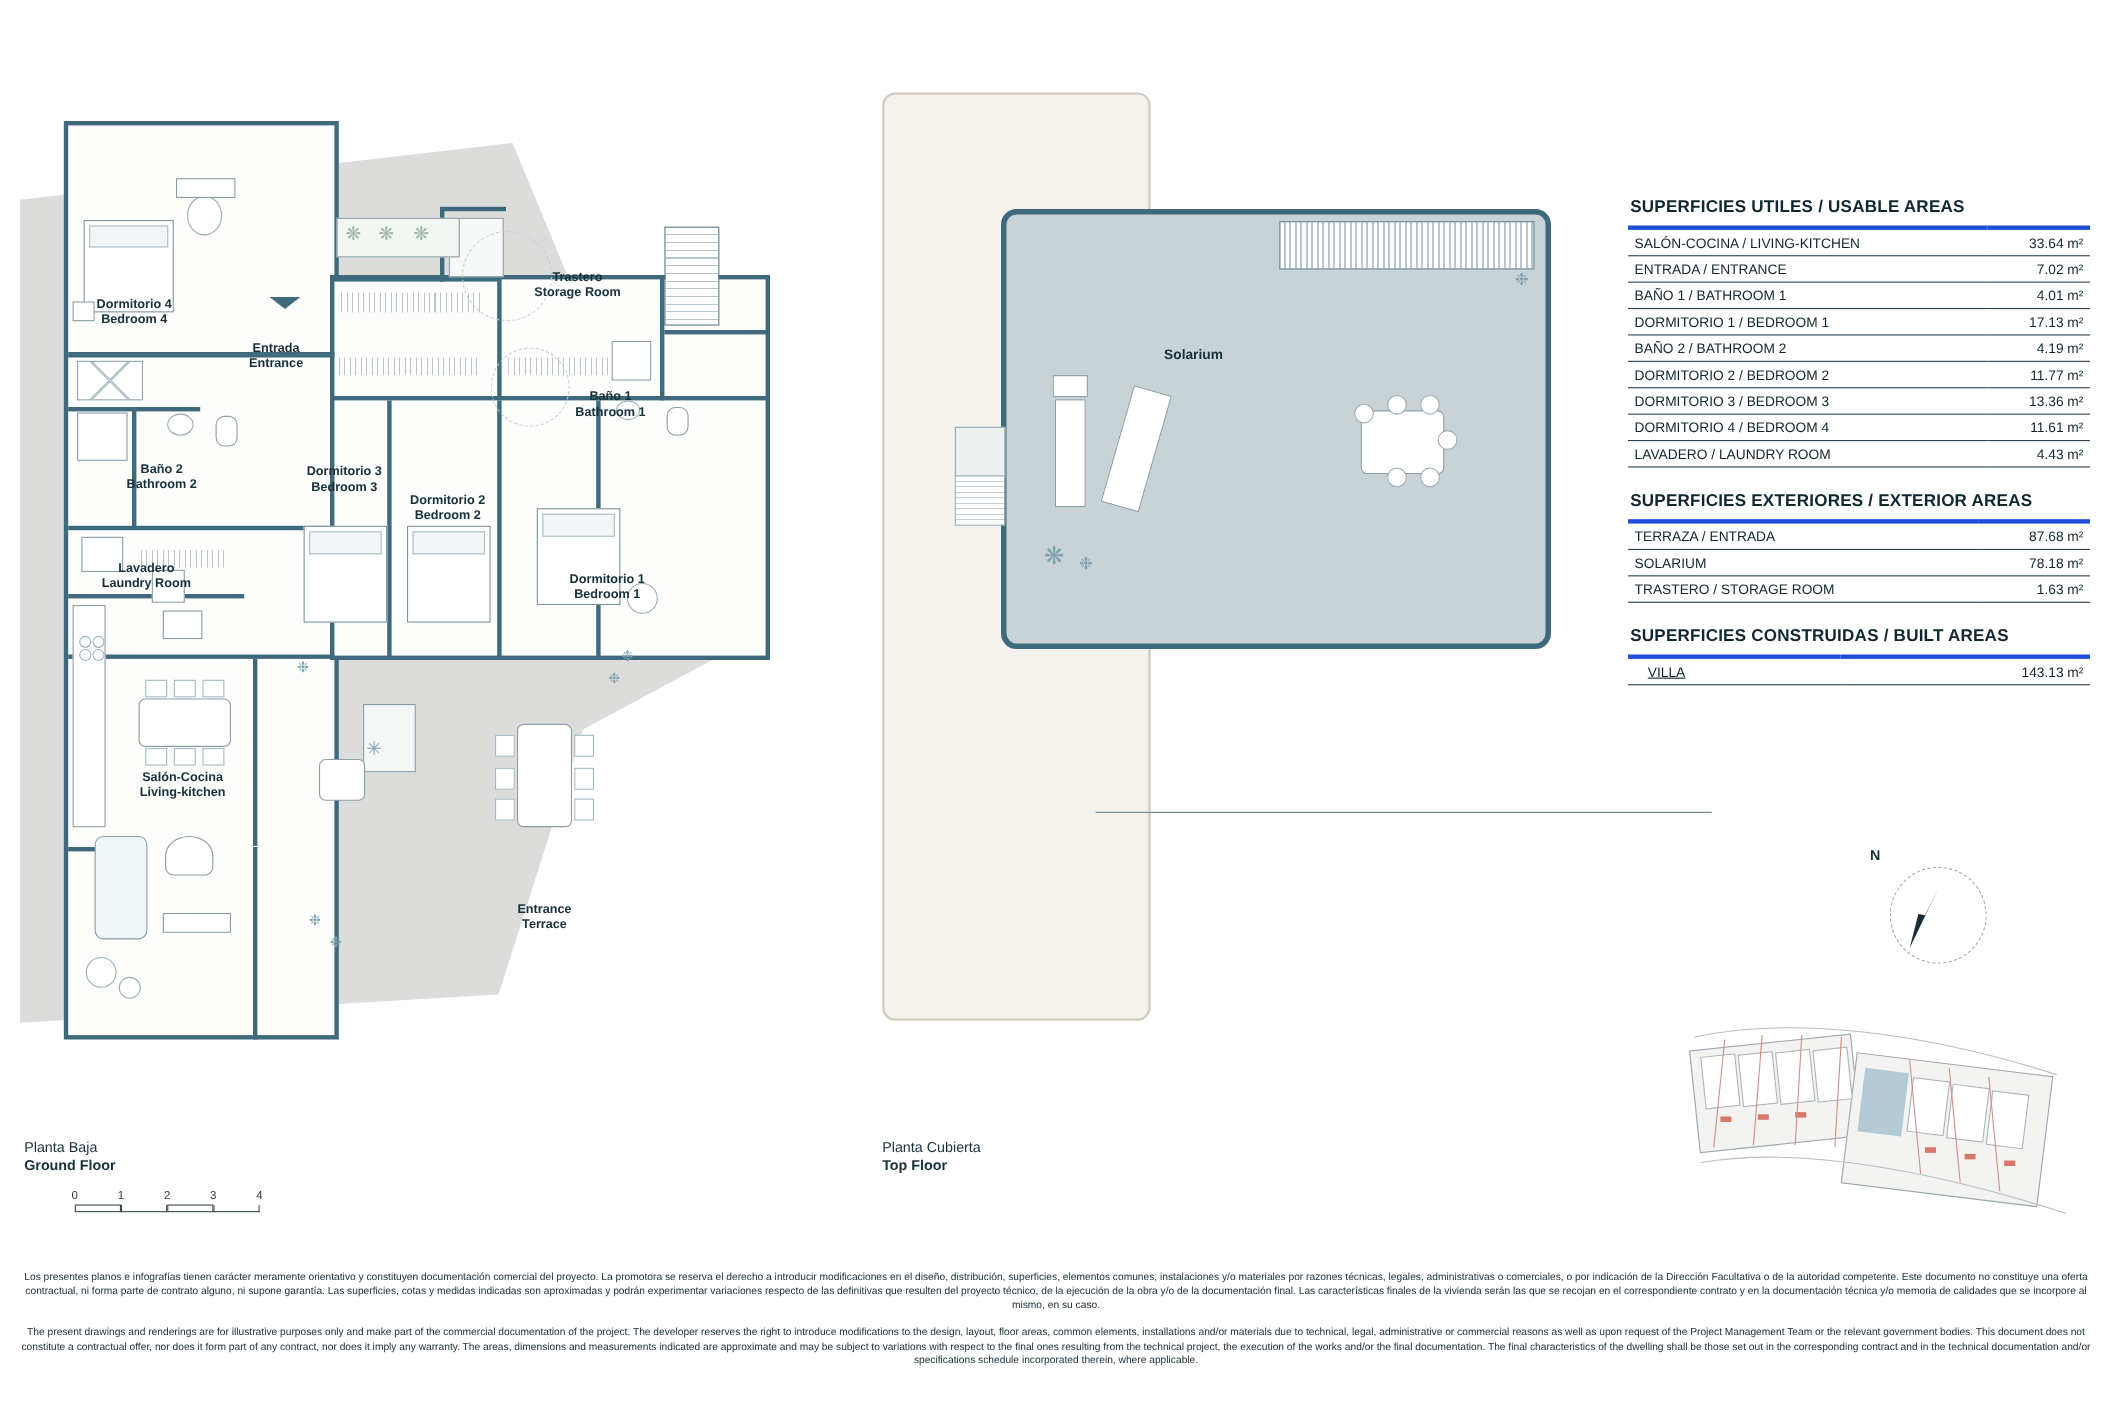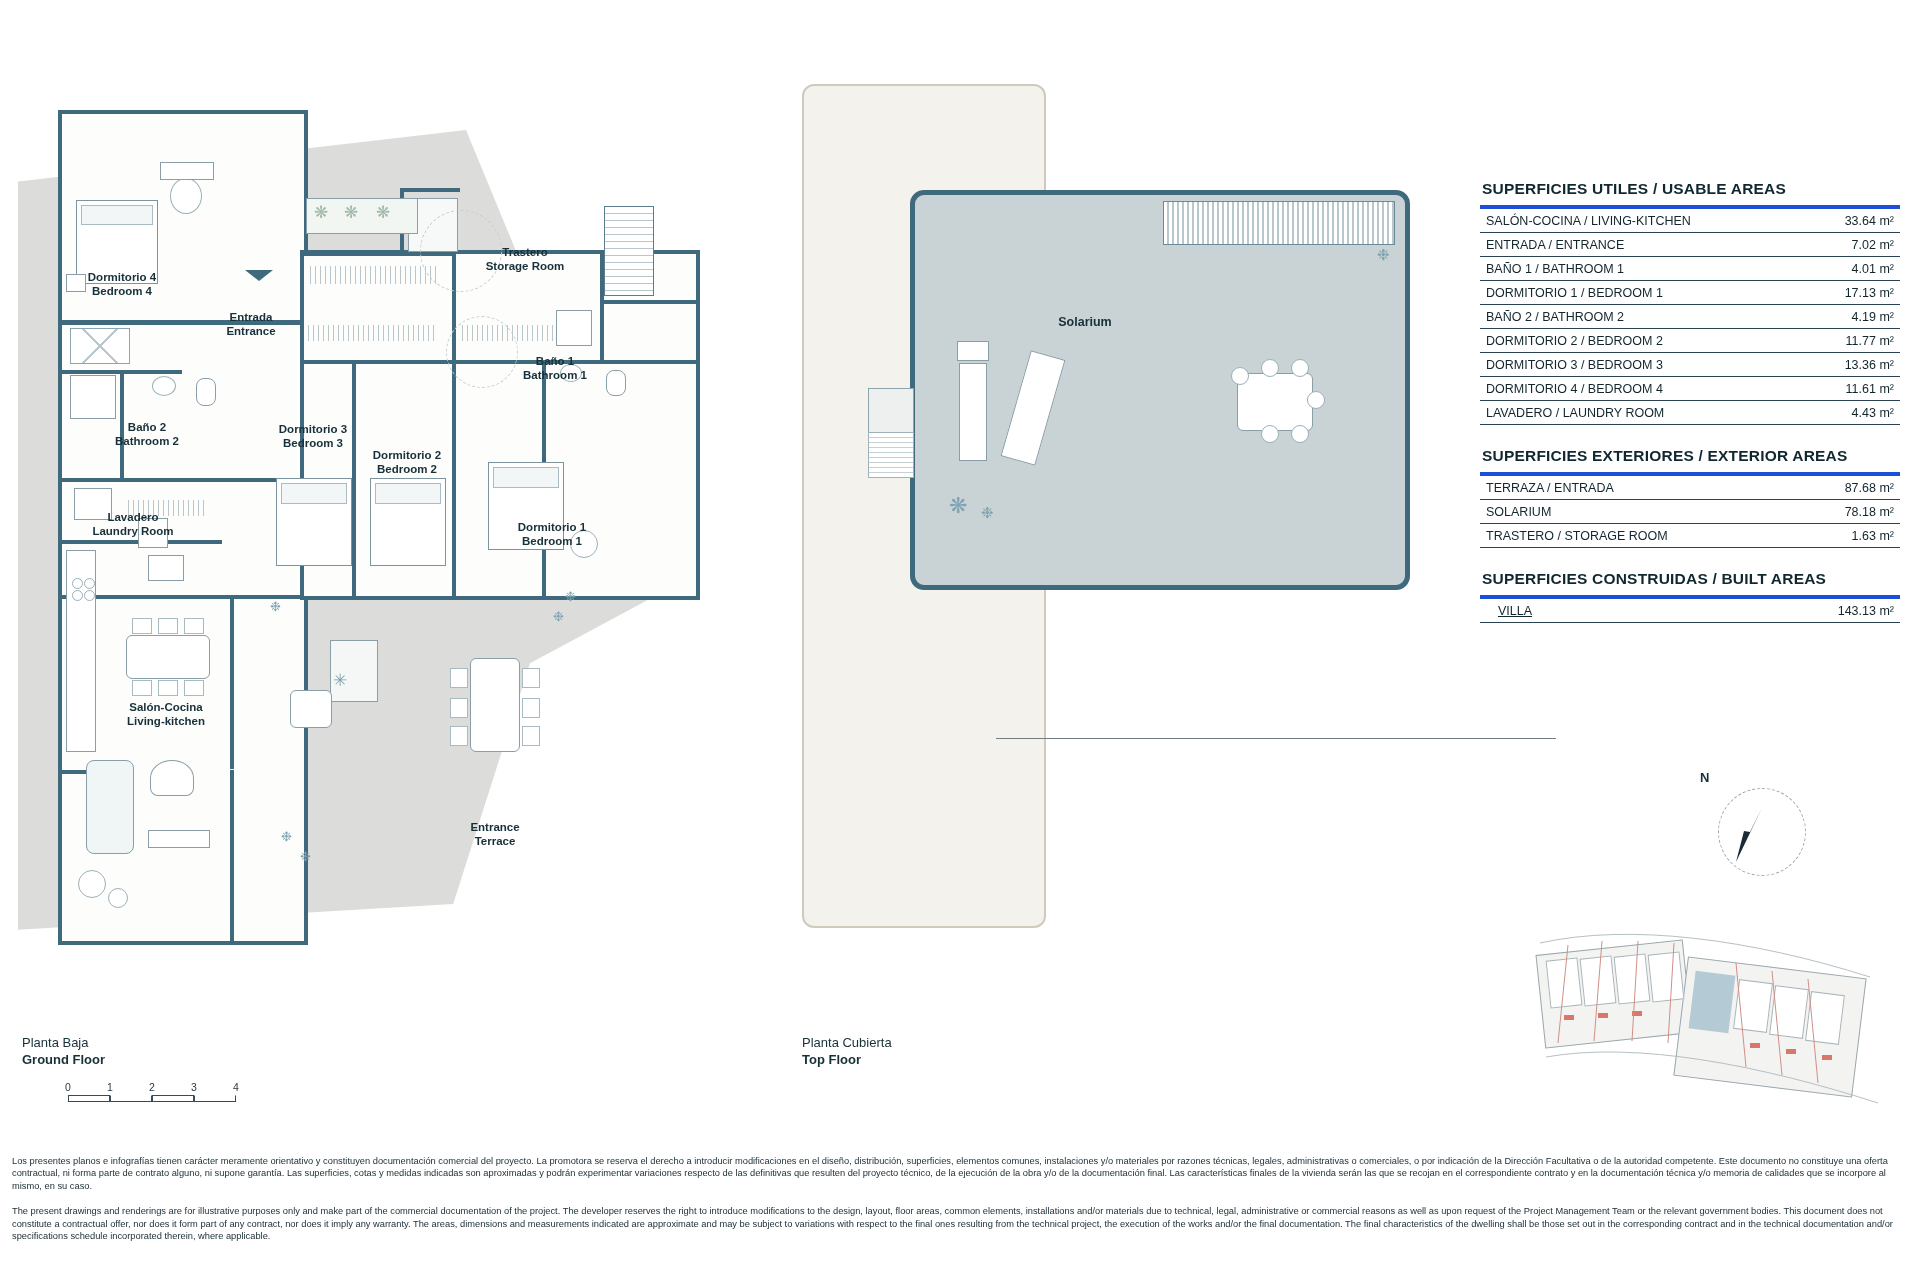--- a/index.html
+++ b/index.html
@@ -96,21 +96,21 @@
   .site-hl { position:absolute; background:#7fa8bb; opacity:.55; }
   .site-red { position:absolute; background:#d9776a; }
 
   
   #scalebar { position:absolute; left:60px; top:1085px; width:215px; height:26px; }
   .sb-seg { position:absolute; top:10px; height:7px; border:1px solid #3a4a52; box-sizing:border-box; }
   .sb-num { position:absolute; top:-4px; font-size:10.5px; color:#2b3b43; }
 
   
   #disclaimer { position:absolute; left:12px; top:1155px; width:1896px; font-size:9.3px; line-height:1.34; color:#20333c; }
-  #disclaimer p { margin:0 0 13px 0; }
+  #disclaimer p { margin:0 0 13px 0;text-align:center; }
   #disclaimer p:last-child { margin-bottom:0; }
 </style>
 </head>
 <body>
 
 <div class="sheet">
 
   <div id="ground">
 
     <div class="terrace-shape"></div>

